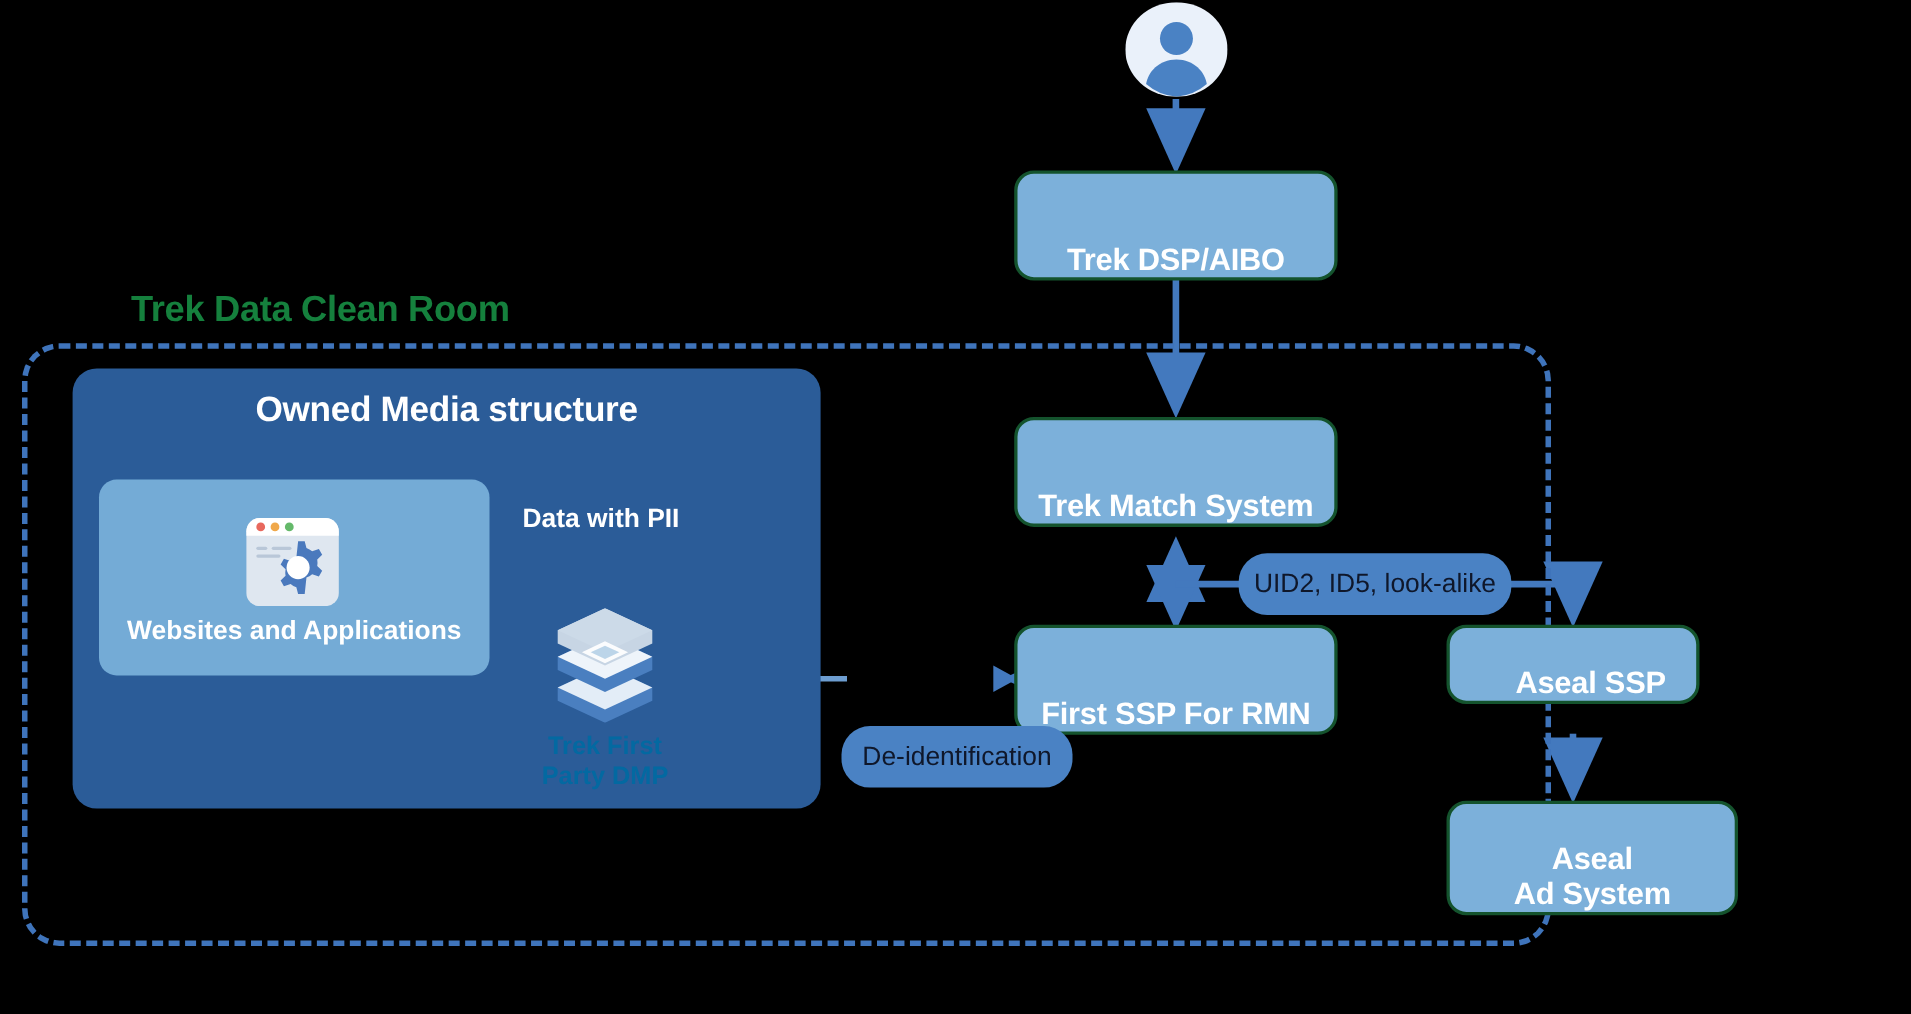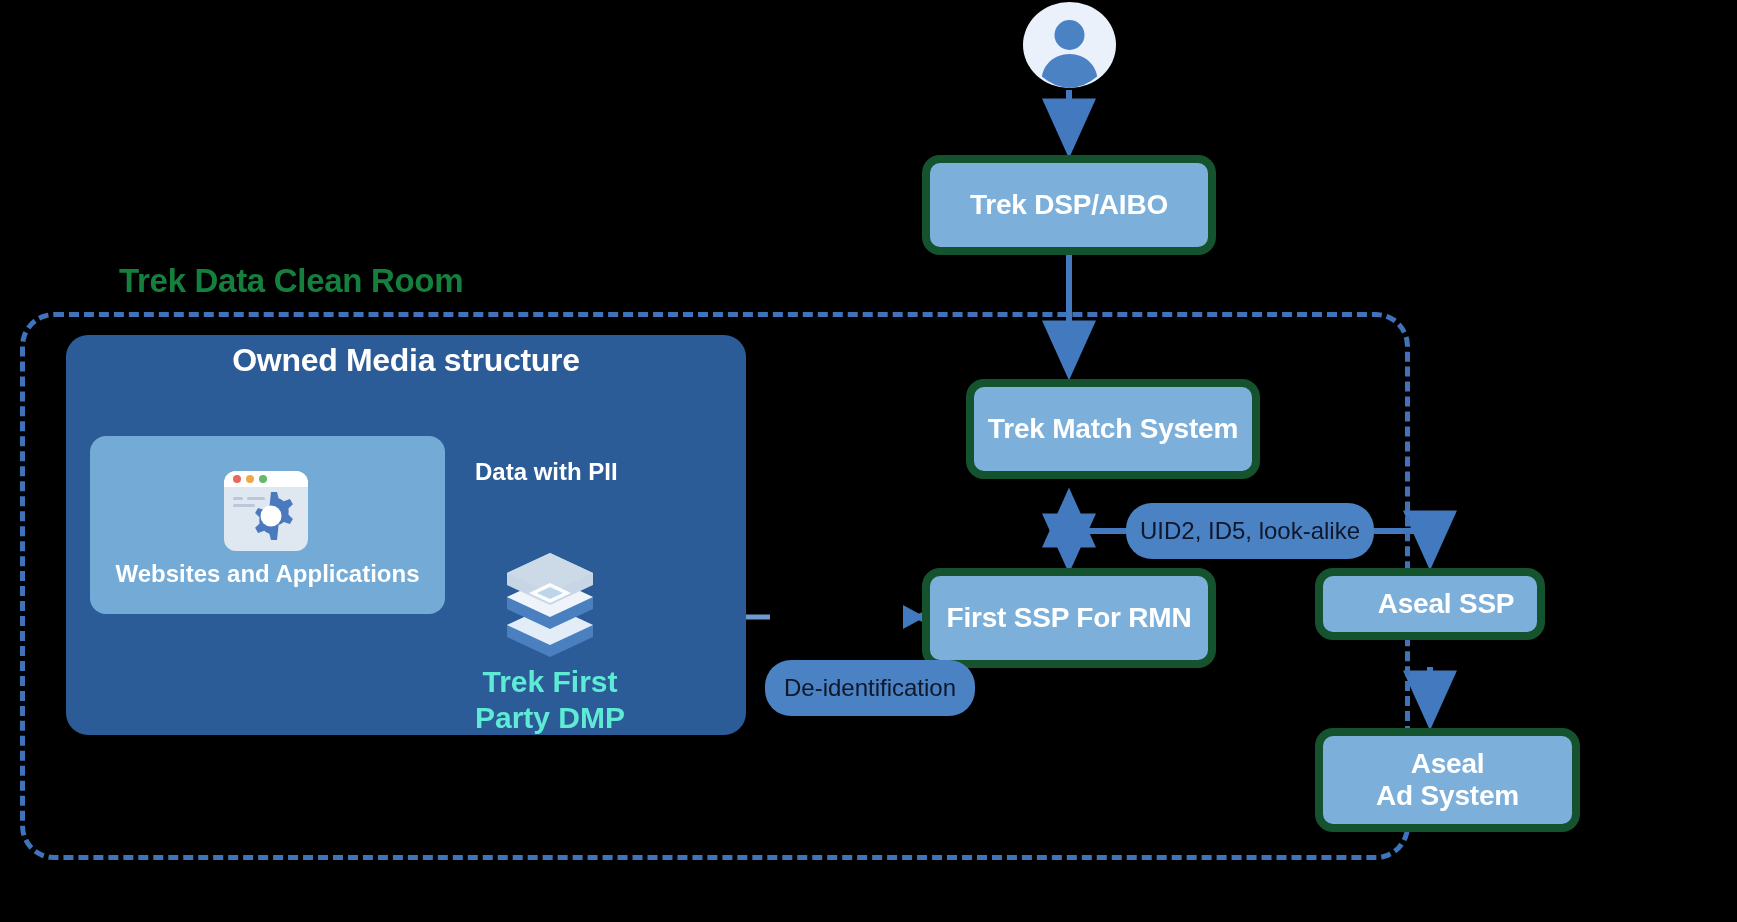--- a/index.html
+++ b/index.html
@@ -23,24 +23,25 @@
     position: absolute;
     display: flex; align-items: center; justify-content: center;
     text-align: center;
     color: #ffffff;
     font-weight: bold;
     line-height: 1.15;
   }
   
   .box-light {
     background: #7cb0da;
-    border: 8px solid #14532d;
+    border: 3px solid #14532d;
     border-radius: 18px;
     font-size: 28px;
     letter-spacing: -0.2px;
+    align-items: flex-end;
   }
   
   .pill {
     position: absolute;
     display: flex; align-items: center; justify-content: center;
     background: #4a82c4;
     color: #0f172a;
     border-radius: 26px;
     font-size: 24px;
     font-weight: normal;
@@ -69,21 +70,21 @@
   
   #owned-panel {
     position: absolute;
     left: 66px; top: 335px;
     width: 680px; height: 400px;
     background: #2b5c98;
     border-radius: 22px;
   }
   #owned-title {
     position: absolute;
-    left: 66px; top: 342px;
+    left: 66px; top: 354px;
     width: 680px;
     text-align: center;
     font-size: 32px; font-weight: bold; color: #ffffff;
     letter-spacing: -0.3px;
   }
   
   #web-card {
     position: absolute;
     left: 90px; top: 436px;
     width: 355px; height: 178px;
@@ -107,21 +108,21 @@
   #dmp-icon {
     position: absolute;
     left: 505px; top: 553px;
     width: 90px; height: 104px;
   }
   #dmp-label {
     position: absolute;
     left: 450px; top: 664px;
     width: 200px;
     text-align: center;
-    color: #5eead4; font-size: 30px; font-weight: bold;
+    color: #0369a1; font-size: 23px; font-weight: bold;
     line-height: 1.2;
   }
   
   #avatar {
     position: absolute;
     left: 1023px; top: 2px;
     width: 93px; height: 86px;
   }
   
   #pii-label {
@@ -227,21 +228,21 @@
     <ellipse cx="46.5" cy="43" rx="46.5" ry="43" fill="#eaf1fa"></ellipse>
     <circle cx="46.5" cy="33" r="15" fill="#4a82c4"></circle>
     <path d="M46.5,52 c-16,0 -26,11.5 -27.6,22.4 A46.5,43 0 0 0 46.5,86
              A46.5,43 0 0 0 74.1,74.4 C72.5,63.5 62.5,52 46.5,52 z" fill="#4a82c4"></path>
   </svg>
 
   <div class="node box-light" style="left:922px; top:155px; width:294px; height:100px;">
     <span>Trek DSP/AIBO</span>
   </div>
 
-  <div class="node box-light" style="left:922px; top:379px; width:294px; height:100px;margin-left:44px;">
+  <div class="node box-light" style="left:922px; top:379px; width:294px; height:100px;">
     <span>Trek Match System</span>
   </div>
 
   <div class="node box-light" style="left:922px; top:568px; width:294px; height:100px;">
     <span>First SSP For RMN</span>
   </div>
 
   <div class="node box-light" style="left:1315px; top:568px; width:230px; height:72px;padding-left:32px;">
     <span>Aseal SSP</span>
   </div>

